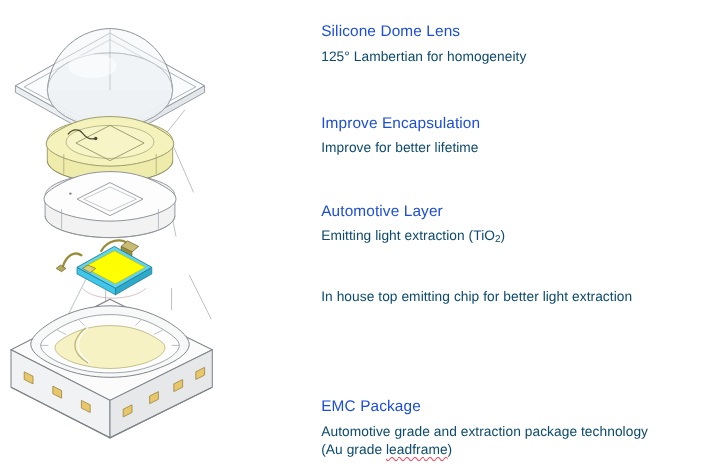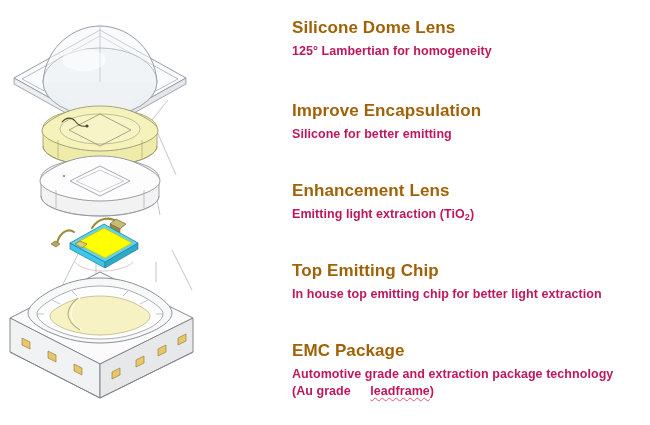--- a/index.html
+++ b/index.html
@@ -37,54 +37,53 @@
     top: 0;
     width: 358px;
     height: 425px;
   }
   .callout {
     position: absolute;
     left: 0;
     width: 358px;
   }
   .callout-title {
-    font-size: 17px;
+    font-size: 14px;
     line-height: 24px;
-    color: #a16207;
-    font-weight: 700;
+    color: #1d4ed8;
+    font-weight: 400;
     letter-spacing: 0.1px;
     white-space: nowrap;
   }
   .callout-sub {
     font-size: 12.5px;
     line-height: 17px;
-    color: #be185d;
-    font-weight: 700;
+    color: #0c4a6e;
+    font-weight: 400;
     letter-spacing: 0.05px;
     margin-top: 3px;
     white-space: nowrap;
   }
   .callout-sub sub {
     font-size: 9px;
     vertical-align: baseline;
     position: relative;
     top: 2px;
   }
   .misspelled {
     text-decoration: underline wavy #e8546a;
     text-decoration-thickness: 1px;
     text-underline-offset: 2px;
-    margin-left: 16px;
   }
 
   .c0 { top: 16px; }
   .c1 { top: 99px; }
   .c2 { top: 179px; }
   .c3 { top: 259px; }
-  .c4 { top: 339px; }
+  .c4 { top: 357px; }
 </style>
 </head>
 <body>
 
 <div id="diagram-panel">
   <svg id="led-svg" viewBox="0 0 285 425">
 
     <g stroke="#a8adb2" stroke-width="0.7" fill="none">
       <line x1="100" y1="120" x2="78" y2="175"></line>
       <line x1="100" y1="120" x2="82" y2="100"></line>
@@ -255,30 +254,29 @@
 
 <div id="callout-column">
 
   <div class="callout c0">
     <div class="callout-title">Silicone Dome Lens</div>
     <div class="callout-sub"><span>125° Lambertian for homogeneity</span></div>
   </div>
 
   <div class="callout c1">
     <div class="callout-title">Improve Encapsulation</div>
-    <div class="callout-sub"><span>Silicone for better emitting</span></div>
+    <div class="callout-sub"><span>Improve for better lifetime</span></div>
   </div>
 
   <div class="callout c2">
-    <div class="callout-title">Enhancement Lens</div>
+    <div class="callout-title">Automotive Layer</div>
     <div class="callout-sub"><span>Emitting light extraction (TiO</span><sub>2</sub><span>)</span></div>
   </div>
 
   <div class="callout c3">
-    <div class="callout-title">Top Emitting Chip</div>
     <div class="callout-sub"><span>In house top emitting chip for better light extraction</span></div>
   </div>
 
   <div class="callout c4">
     <div class="callout-title">EMC Package</div>
     <div class="callout-sub"><span>Automotive grade and extraction package technology</span></div>
     <div class="callout-sub" style="margin-top:0;"><span>(Au grade </span><span class="misspelled">leadframe</span><span>)</span></div>
   </div>
 
 </div>

